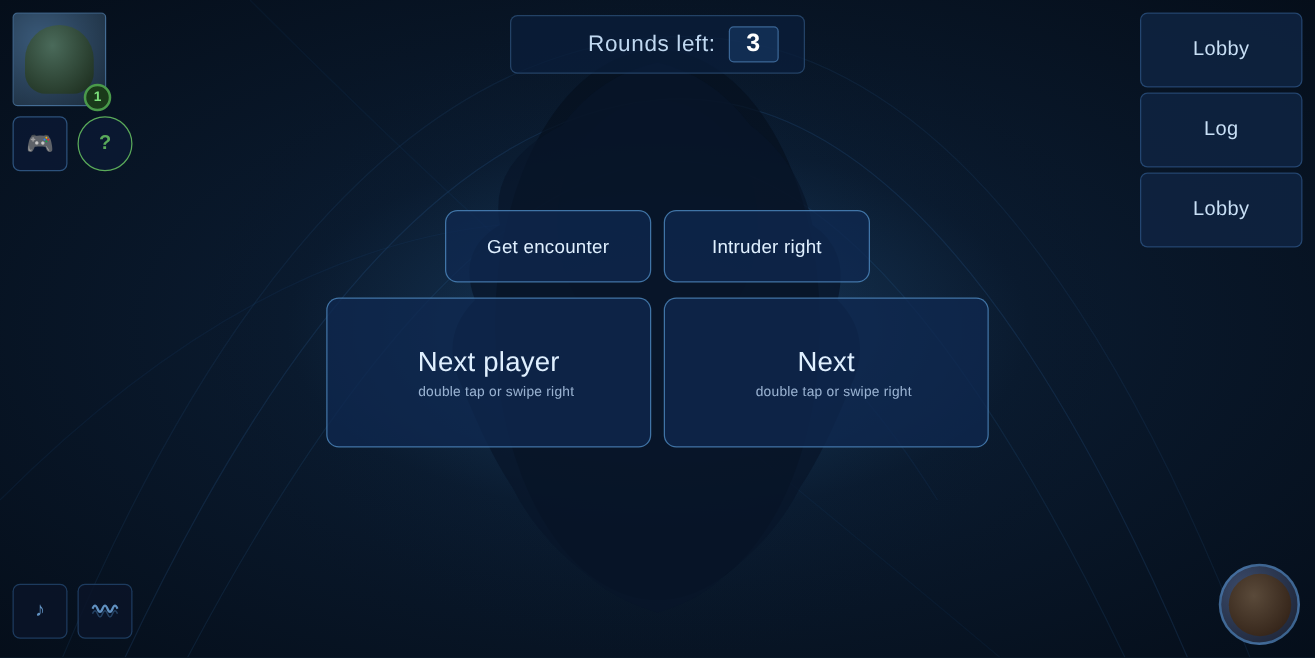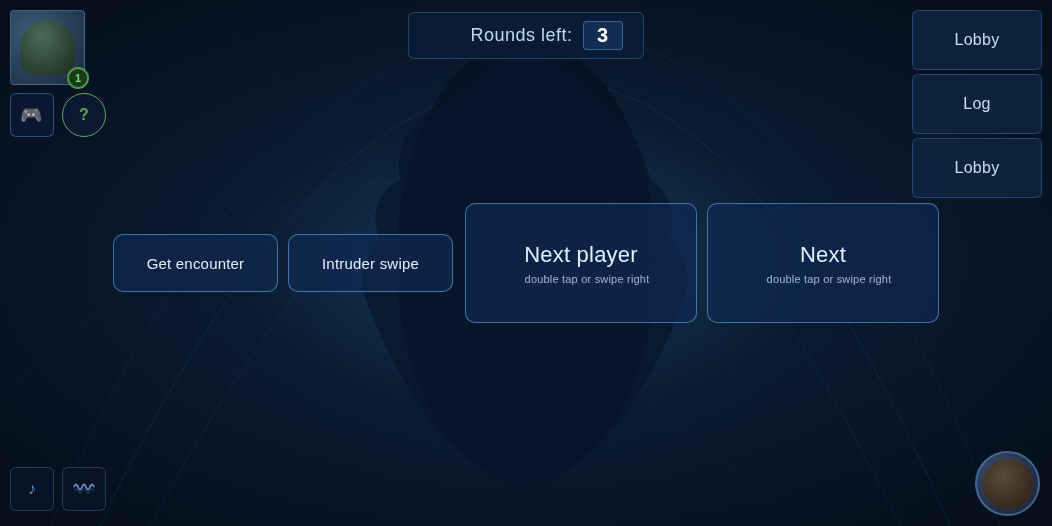--- a/index.html
+++ b/index.html
@@ -227,21 +227,21 @@
     }
 
     
     .main-buttons {
       position: absolute;
       left: 50%;
       top: 50%;
       transform: translate(-50%, -50%);
       z-index: 10;
       display: flex;
-      flex-direction: row;
+      flex-direction: column;
       gap: 12px;
       align-items: center;
     }
 
     .btn-row {
       display: flex;
       gap: 10px;
     }
 
     .action-btn {
@@ -260,21 +260,21 @@
       letter-spacing: 0.2px;
     }
 
     .action-btn.small {
       width: 165px;
       height: 58px;
       font-size: 15px;
     }
 
     .action-btn.large {
-      width: 232px;
+      width: 260px;
       height: 120px;
       font-size: 22px;
       font-weight: 500;
       text-align: center;
     }
 
     .action-btn .sub-label {
       font-size: 11px;
       color: rgba(200, 225, 255, 0.75);
       margin-top: 5px;
@@ -370,21 +370,21 @@
 <div class="bottom-right-avatar">
   <div class="avatar-face"></div>
 </div>
 
 <div class="main-buttons">
   <div class="btn-row">
     <button class="action-btn small">
       <span>Get encounter</span>
     </button>
     <button class="action-btn small">
-      <span>Intruder swipe</span>
+      <span>Intruder right</span>
     </button>
   </div>
   <div class="btn-row">
     <button class="action-btn large">
       <span>Next player</span>
       <span class="sub-label">double tap or swipe right</span>
     </button>
     <button class="action-btn large">
       <span>Next</span>
       <span class="sub-label">double tap or swipe right</span>

